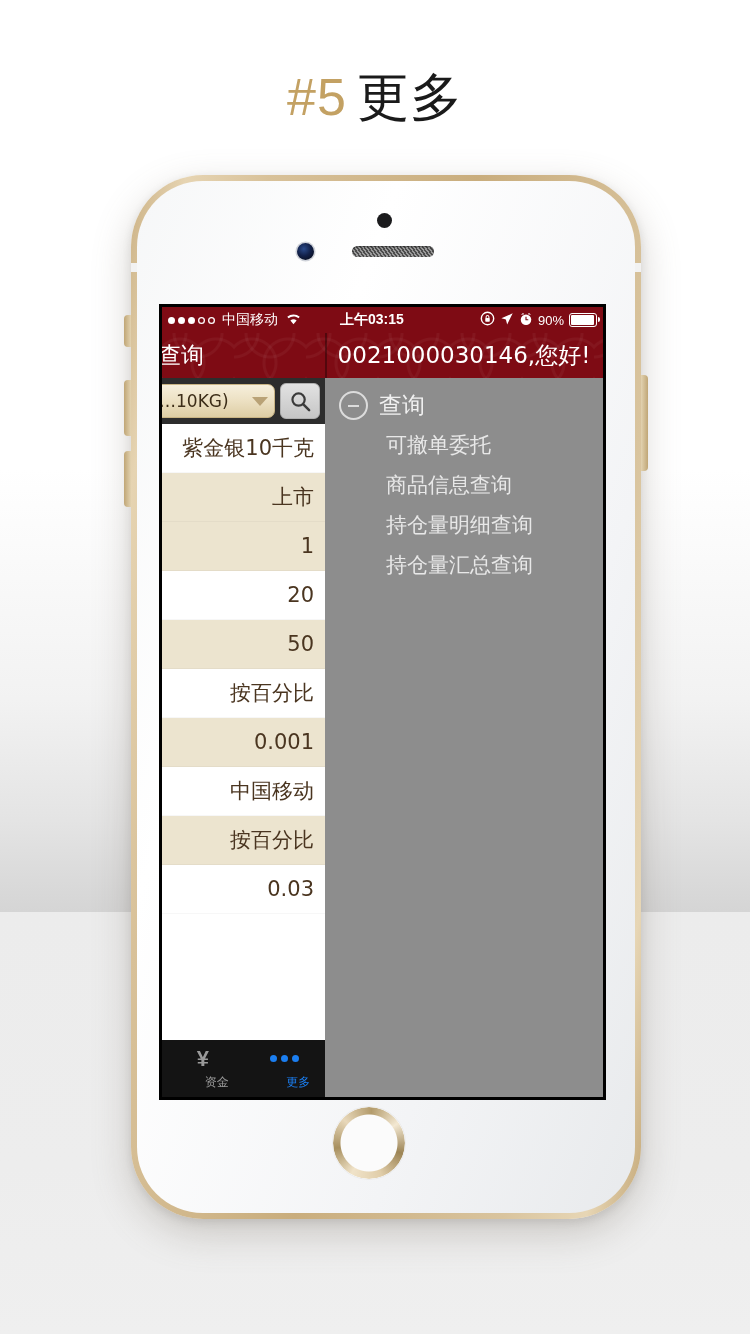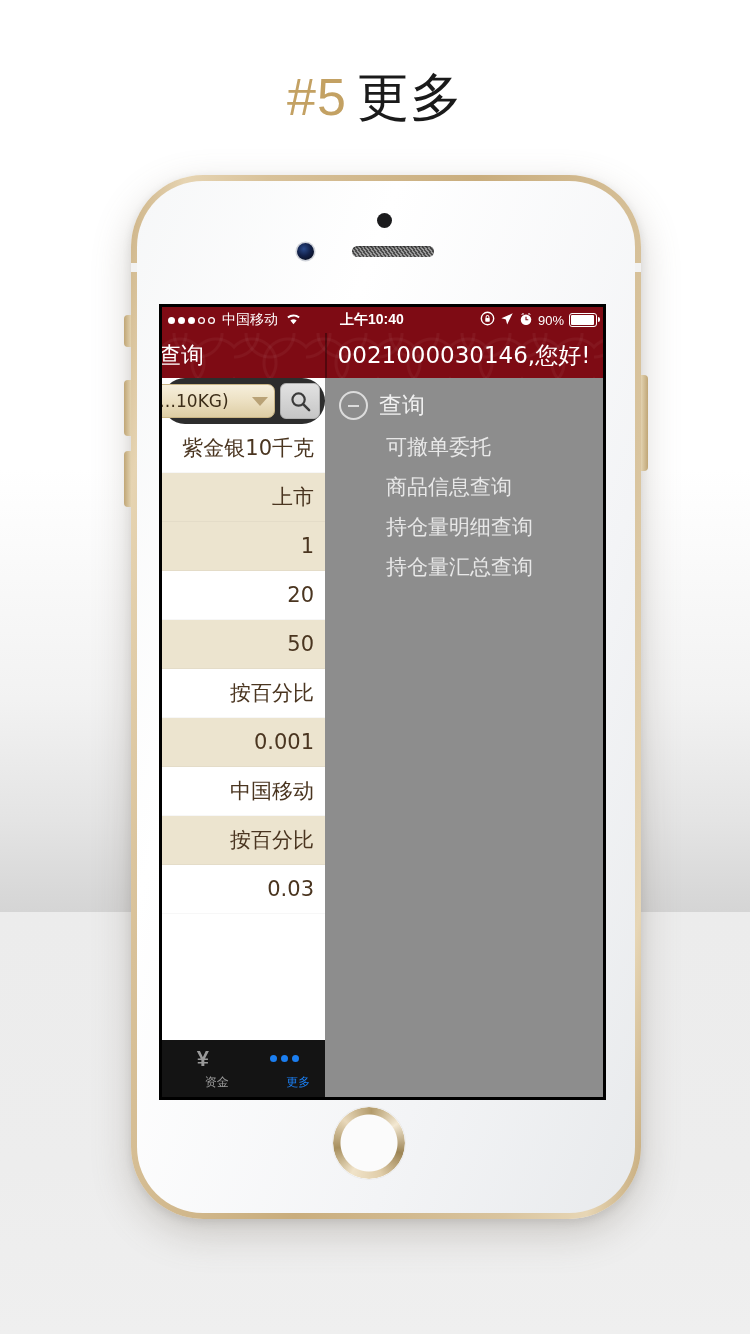--- a/index.html
+++ b/index.html
@@ -140,21 +140,20 @@
   #title-divider{position:absolute;left:163px;top:0;width:2px;height:45px;background:rgba(0,0,0,.35);}
 
   
   #leftpane{
     position:absolute;left:0;top:71px;width:163px;bottom:0;
     background:#fff;overflow:hidden;
   }
   #searchbar{
     height:46px;display:flex;align-items:center;gap:5px;padding:0 5px 0 0;
     background:#2d2d2d;
-    border-radius:23px;
   }
   #dropdown{
     flex:1;height:34px;margin-left:-9px;
     background:linear-gradient(to bottom,#f6efdc 0%,#ece0c2 50%,#ddcda4 100%);
     border:1.5px solid #c9b display;
     border:1.5px solid #c9b484;border-radius:7px;
     display:flex;align-items:center;justify-content:space-between;
     padding:0 6px 0 5px;box-sizing:border-box;overflow:hidden;
   }
   #dropdown-value{font-size:17px;color:#3c2d18;white-space:nowrap;font-family:"DejaVu Sans",sans-serif;}
@@ -188,21 +187,21 @@
   }
   #minus-icon{
     width:25px;height:25px;border-radius:50%;border:2px solid #dcdcdc;
     display:flex;align-items:center;justify-content:center;flex:none;
   }
   #minus-icon i{display:block;width:11px;height:2px;background:#dcdcdc;}
   #menu-header-label{
     color:#f0f0f0;font-size:23px;font-family:"DejaVu Sans",sans-serif;
   }
   .menu-item{
-    color:#e8e8e8;font-size:21px;font-family:Liberation Serif, serif;
+    color:#e8e8e8;font-size:21px;font-family:Liberation Mono, monospace;
     padding:5px 0 5px 0;margin-left:61px;line-height:30px;
   }
 
   
   #tabbar{
     position:absolute;left:0;bottom:0;width:163px;height:57px;
     background:#141414;display:flex;
   }
   .tab{
     flex:1;display:flex;flex-direction:column;align-items:center;justify-content:center;gap:3px;
@@ -248,21 +247,21 @@
             <span class="dote"></span>
             <span class="dote"></span>
             <span id="carrier">中国移动</span>
             <span id="wifi-icon">
               <svg width="17" height="13" viewBox="0 0 17 13">
                   <path d="M8.5 12.2 11.6 8.4a5 5 0 0 0-6.2 0z" fill="#fff"></path>
                   <path d="M8.5 4.6c1.9 0 3.6.65 4.9 1.75l1.35-1.6A9.5 9.5 0 0 0 8.5 2.4a9.5 9.5 0 0 0-6.25 2.35L3.6 6.35A7.4 7.4 0 0 1 8.5 4.6z" fill="#fff"></path>
                 </svg>
             </span>
           </div>
-          <div id="sb-center">上午10:40</div>
+          <div id="sb-center">上午03:15</div>
           <div id="sb-right">
             <span>
               <svg width="15" height="15" viewBox="0 0 16 16">
                   <circle cx="8" cy="8" r="6.6" fill="none" stroke="#fff" stroke-width="1.5"></circle>
                   <rect x="5.6" y="7.4" width="4.8" height="4" rx="0.7" fill="#fff"></rect>
                   <path d="M6.5 7.4V6.3a1.5 1.5 0 0 1 3 0v1.1" fill="none" stroke="#fff" stroke-width="1.1"></path>
                 </svg>
             </span>
             <span>
               <svg width="14" height="14" viewBox="0 0 16 16">

